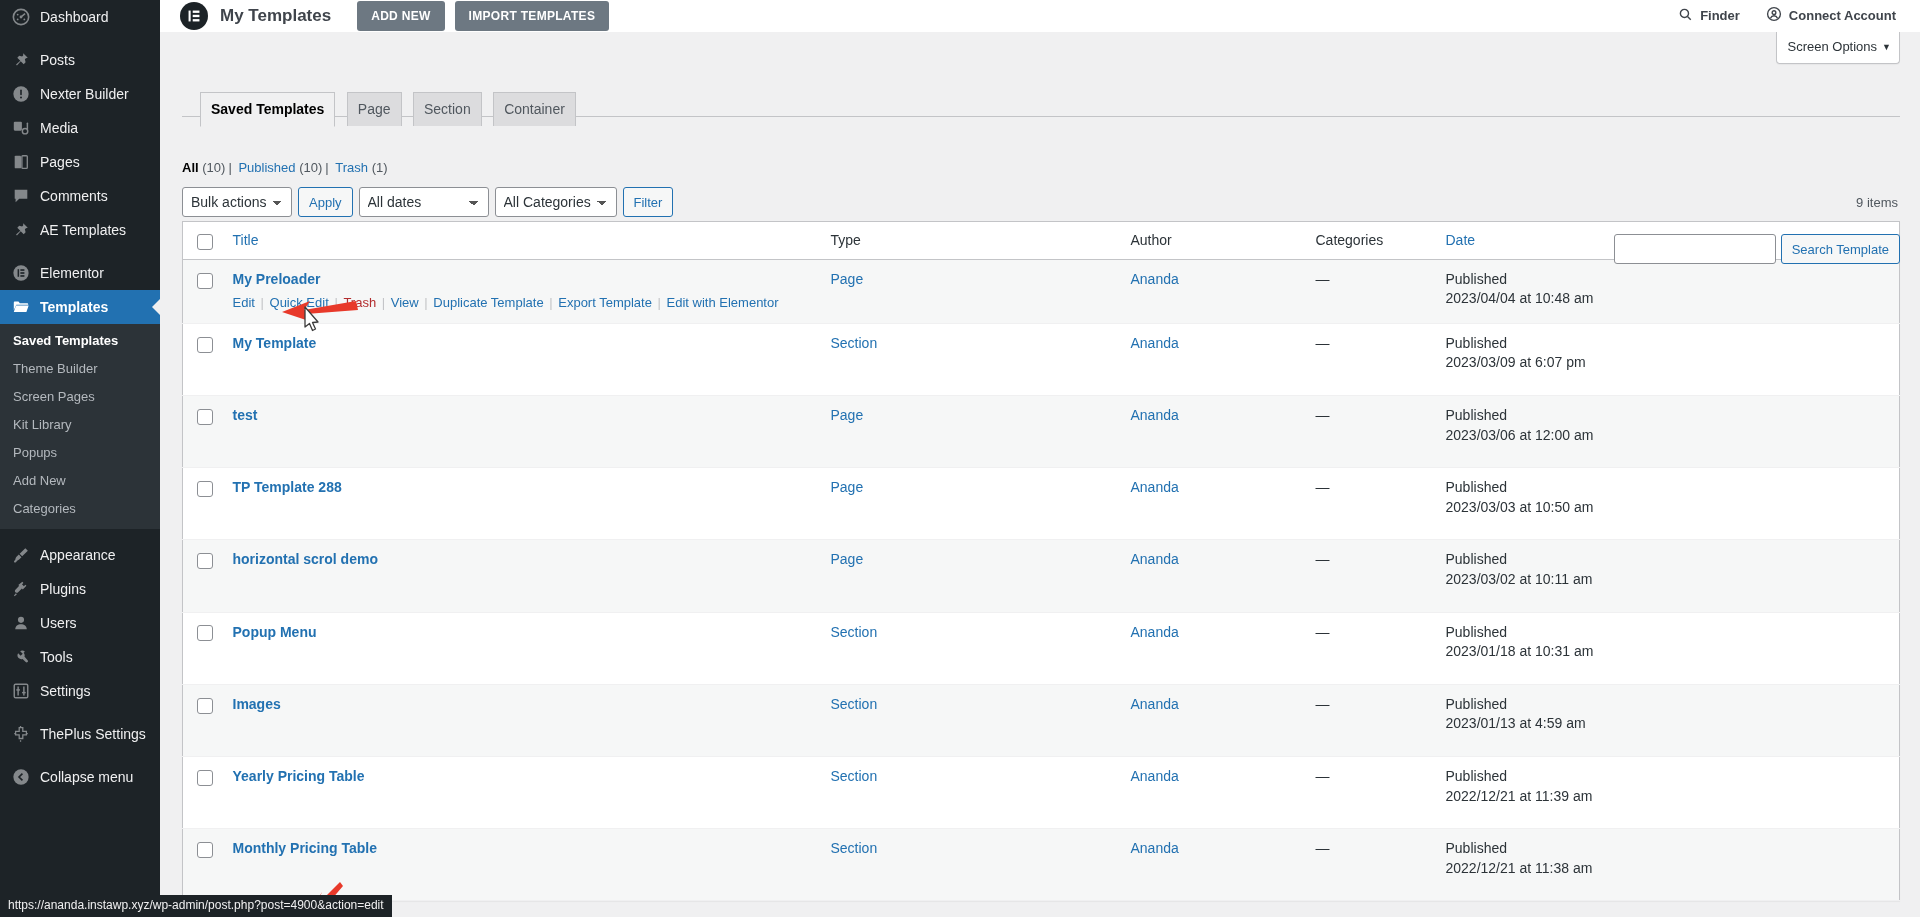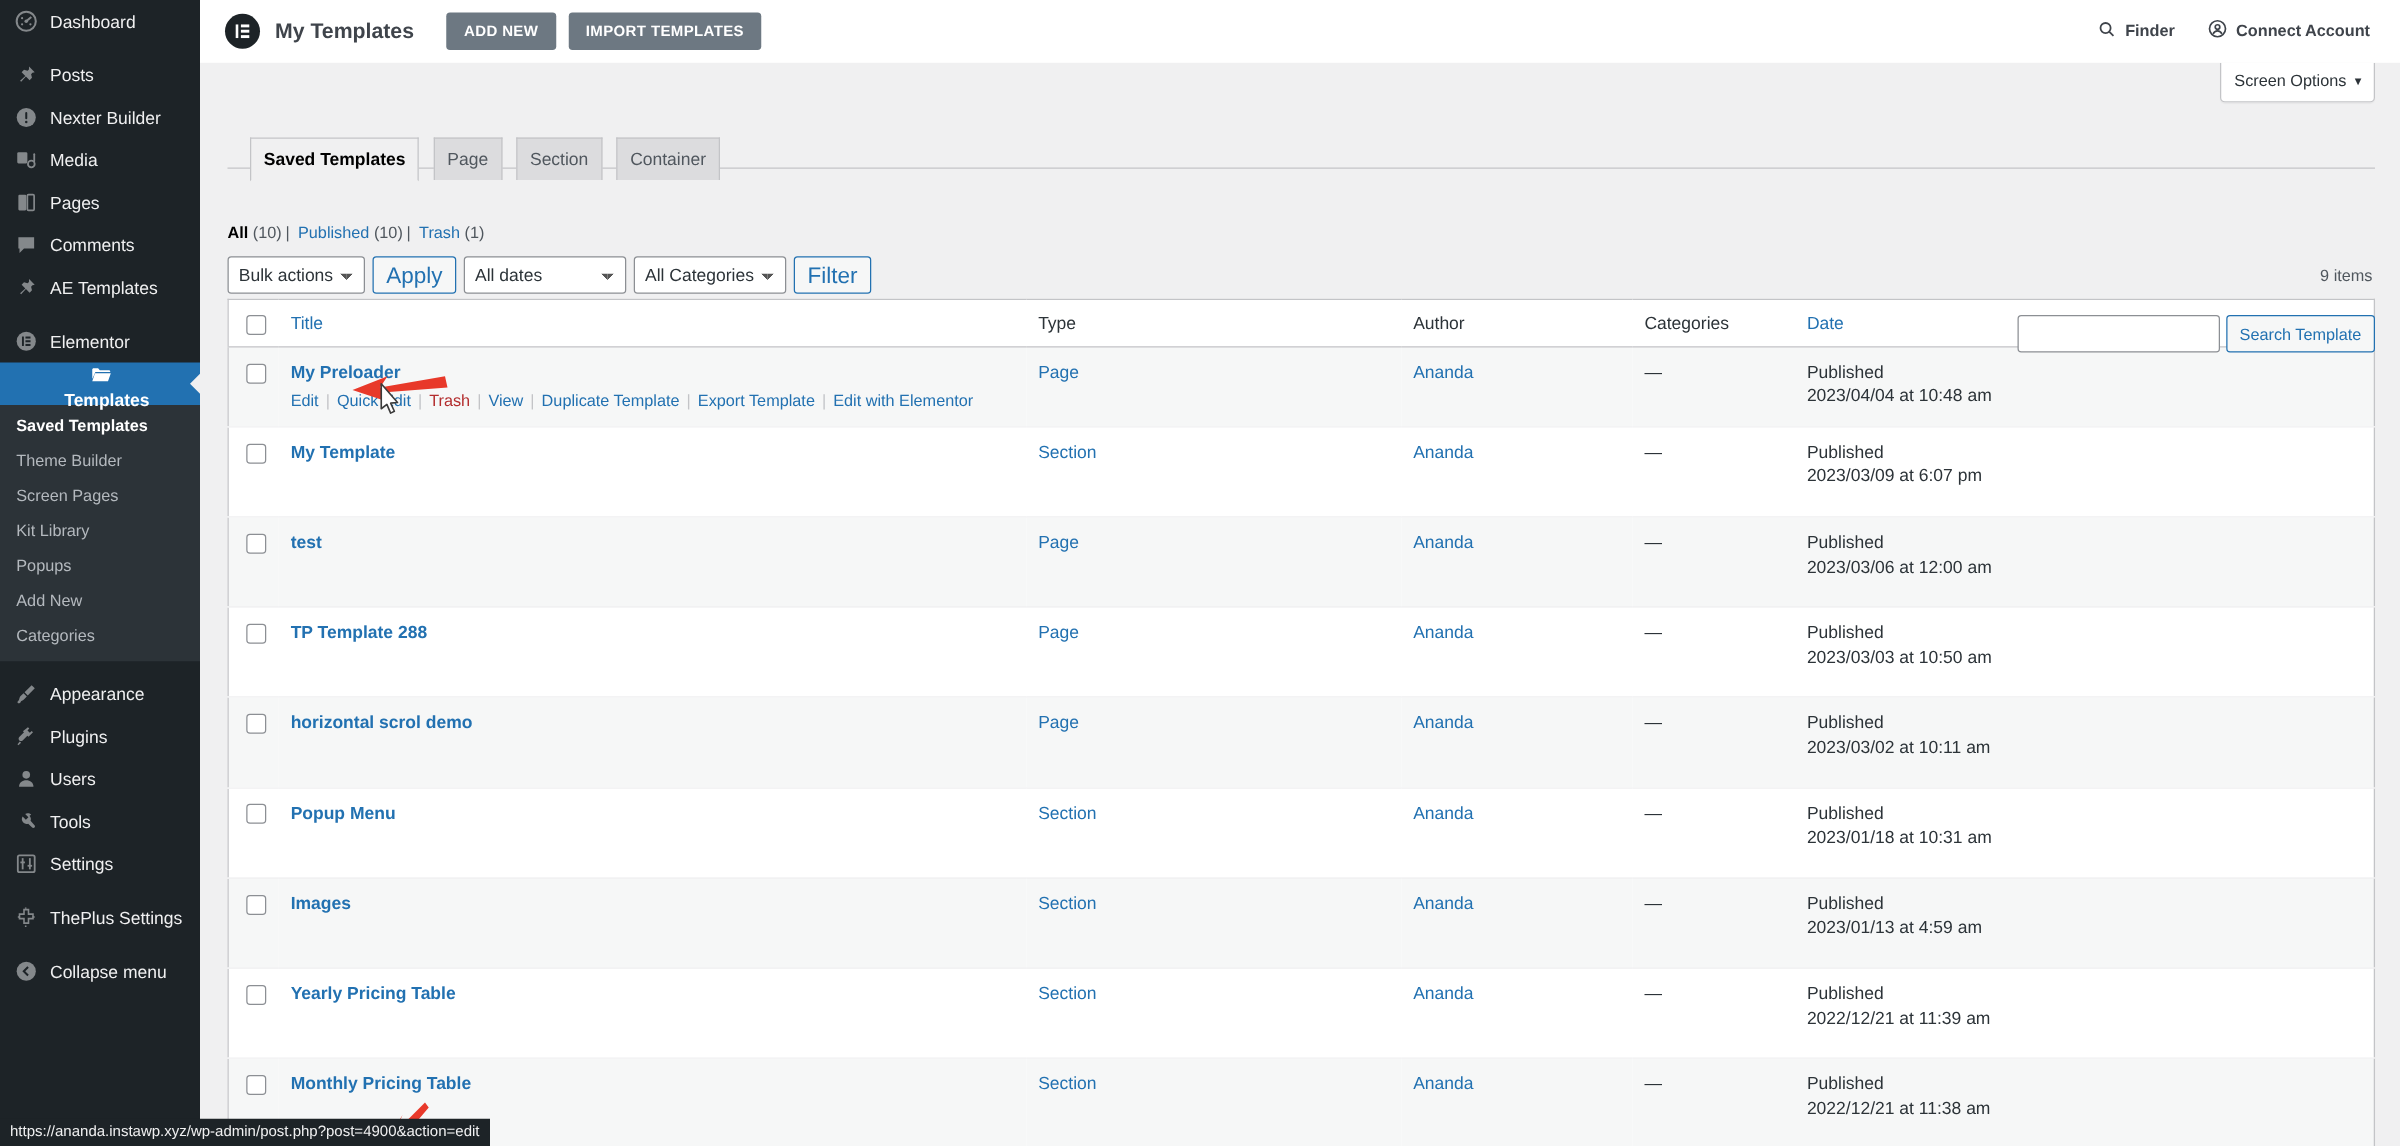--- a/index.html
+++ b/index.html
@@ -31,21 +31,21 @@
   .menu-top .mi {
     width: 20px; height: 20px;
     display: inline-flex; align-items: center; justify-content: center;
     margin-right: 9px;
     flex: 0 0 20px;
     opacity: .75;
   }
   .menu-top .mi svg { display:block; }
   .menu-top .mlabel { line-height: 20px; font-size: 14px; white-space: nowrap;}
   .menu-top.current {
-    background: #2271b1; color: #fff; font-weight: 600; flex-direction: column;
+    background: #2271b1; color: #fff; font-weight: 600;
   }
   .menu-top.current .mi { opacity: 1; }
   .menu-top.current::after {
     content: "";
     position: absolute; right: 0; top: 50%;
     margin-top: -8px;
     border-width: 8px;
     border-style: solid;
     border-color: transparent #f0f0f1 transparent transparent;
   }
@@ -66,21 +66,21 @@
 
   
   #wpcontent {
     position: absolute;
     top: 0; left: 160px; right: 0; bottom: 0;
     background: #f0f0f1;
   }
 
   
   .e-admin-top-bar {
-    height: 50px;
+    height: 32px;
     background: #fff;
     border-bottom: 1px solid #fff;
     display: flex; align-items: center;
     padding: 0 24px 0 20px;
     position: relative;
   }
   .e-logo {
     width: 28px; height: 28px;
     border-radius: 50%;
     background: #1d2327;
@@ -246,21 +246,21 @@
     cursor: pointer;
   }
   select.w-dates { min-width: 130px; }
   select.w-cats  { min-width: 98px; }
   .button-secondary {
     height: 30px;
     background: #f6f7f7;
     border: 1px solid #2271b1;
     border-radius: 3px;
     color: #2271b1;
-    font-size: 18px;
+    font-size: 13px;
     padding: 0 10px;
     cursor: pointer;
     font-family: "Liberation Sans", sans-serif;
   }
   .displaying-num {
     margin-left: auto;
     font-size: 13px;
     color: #50575e;
     padding-right: 2px;
   }

